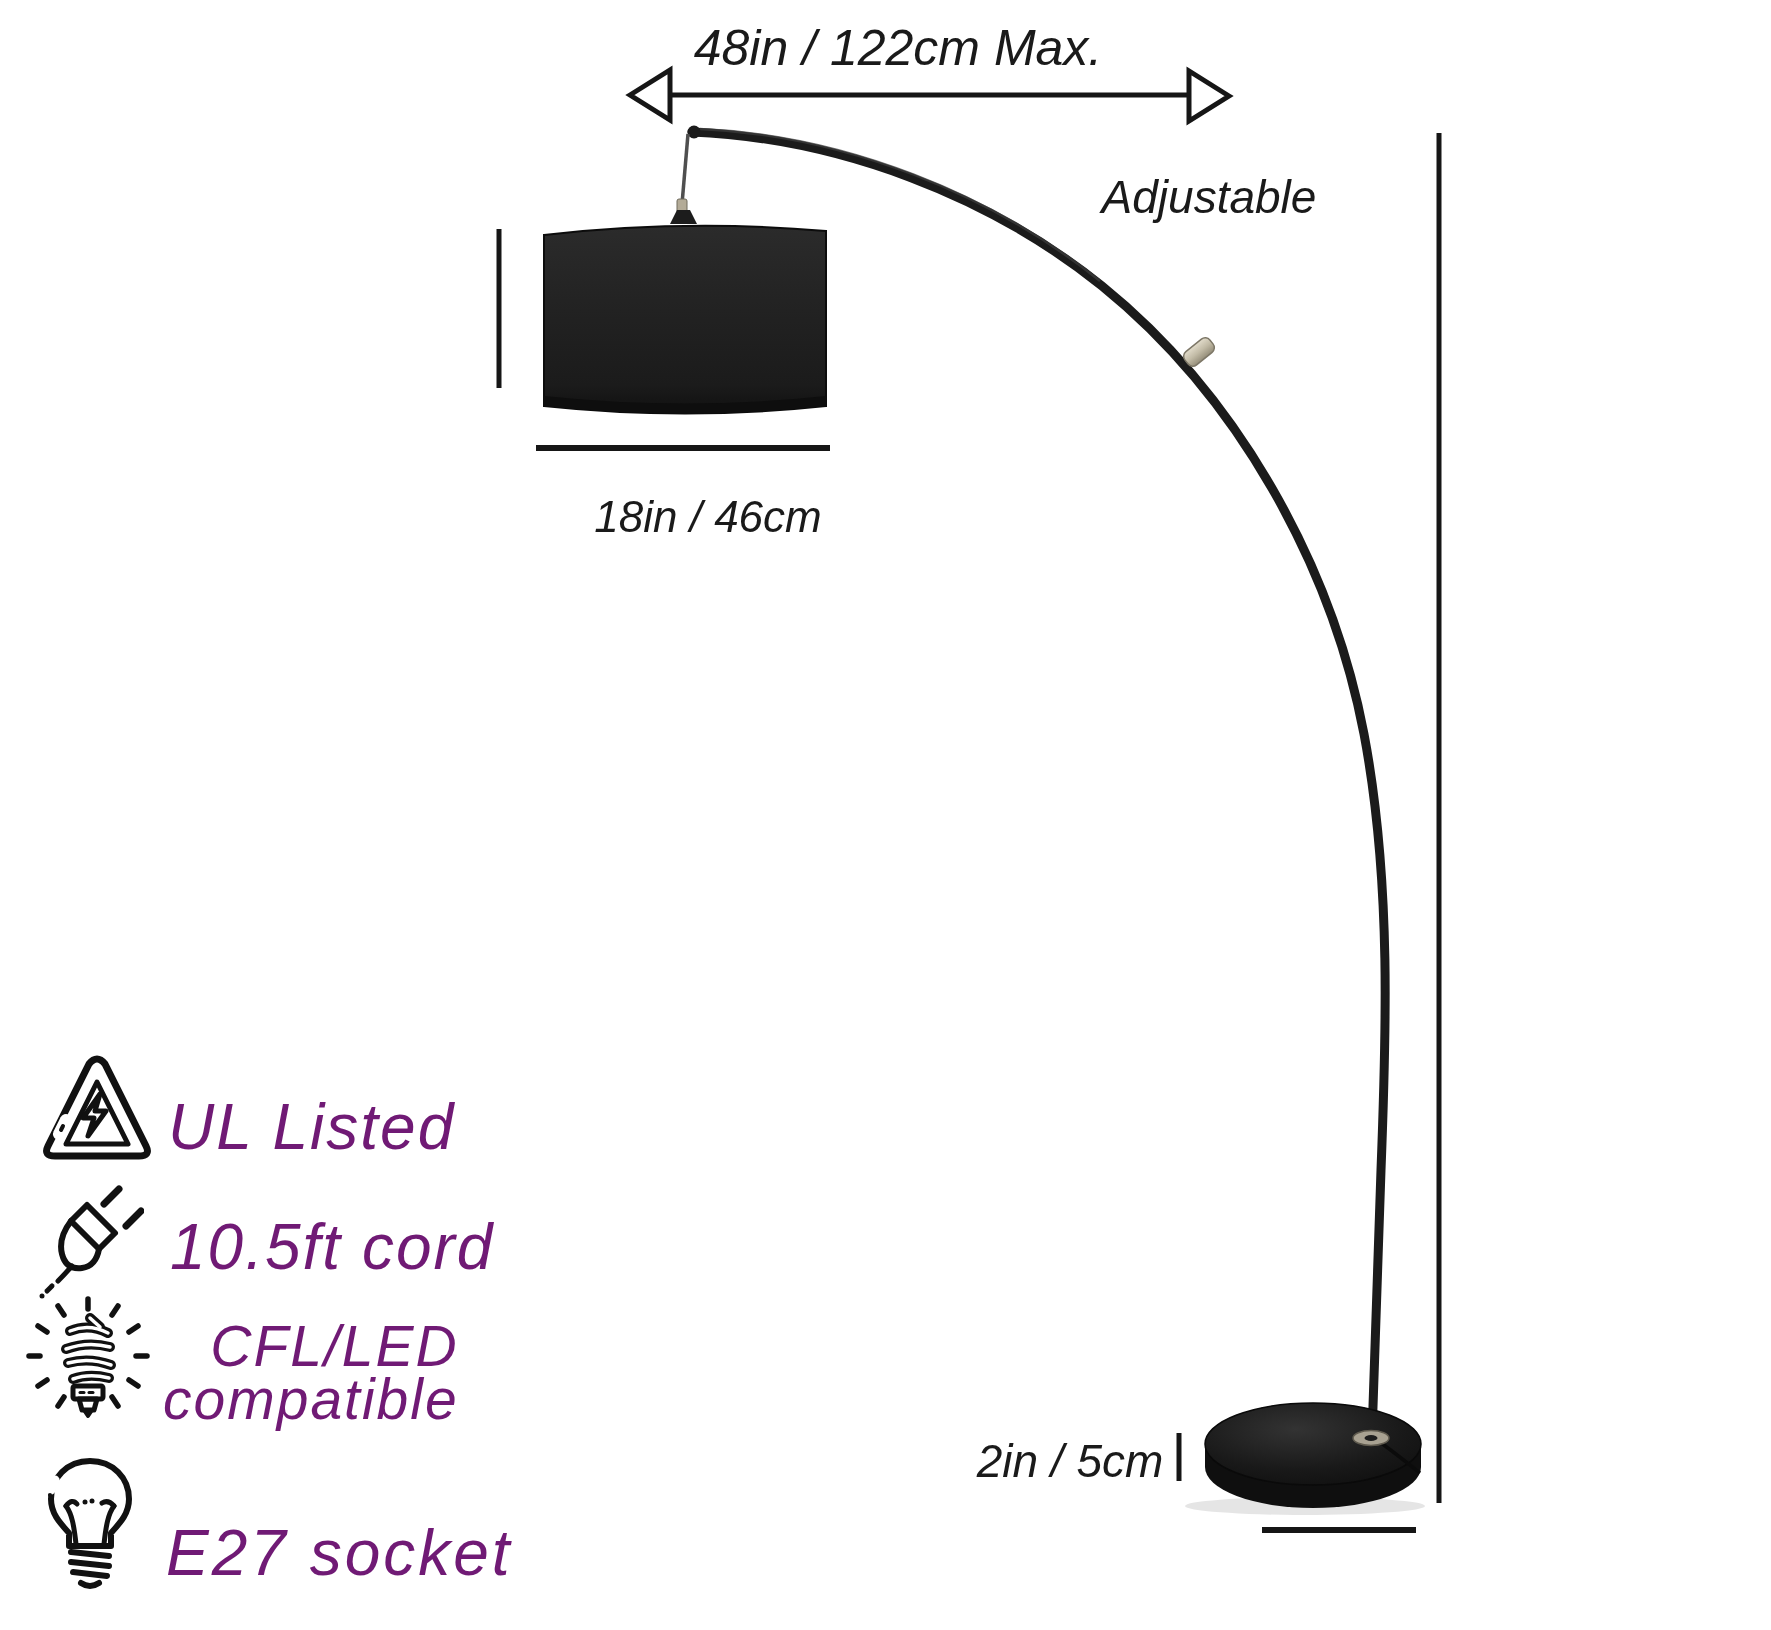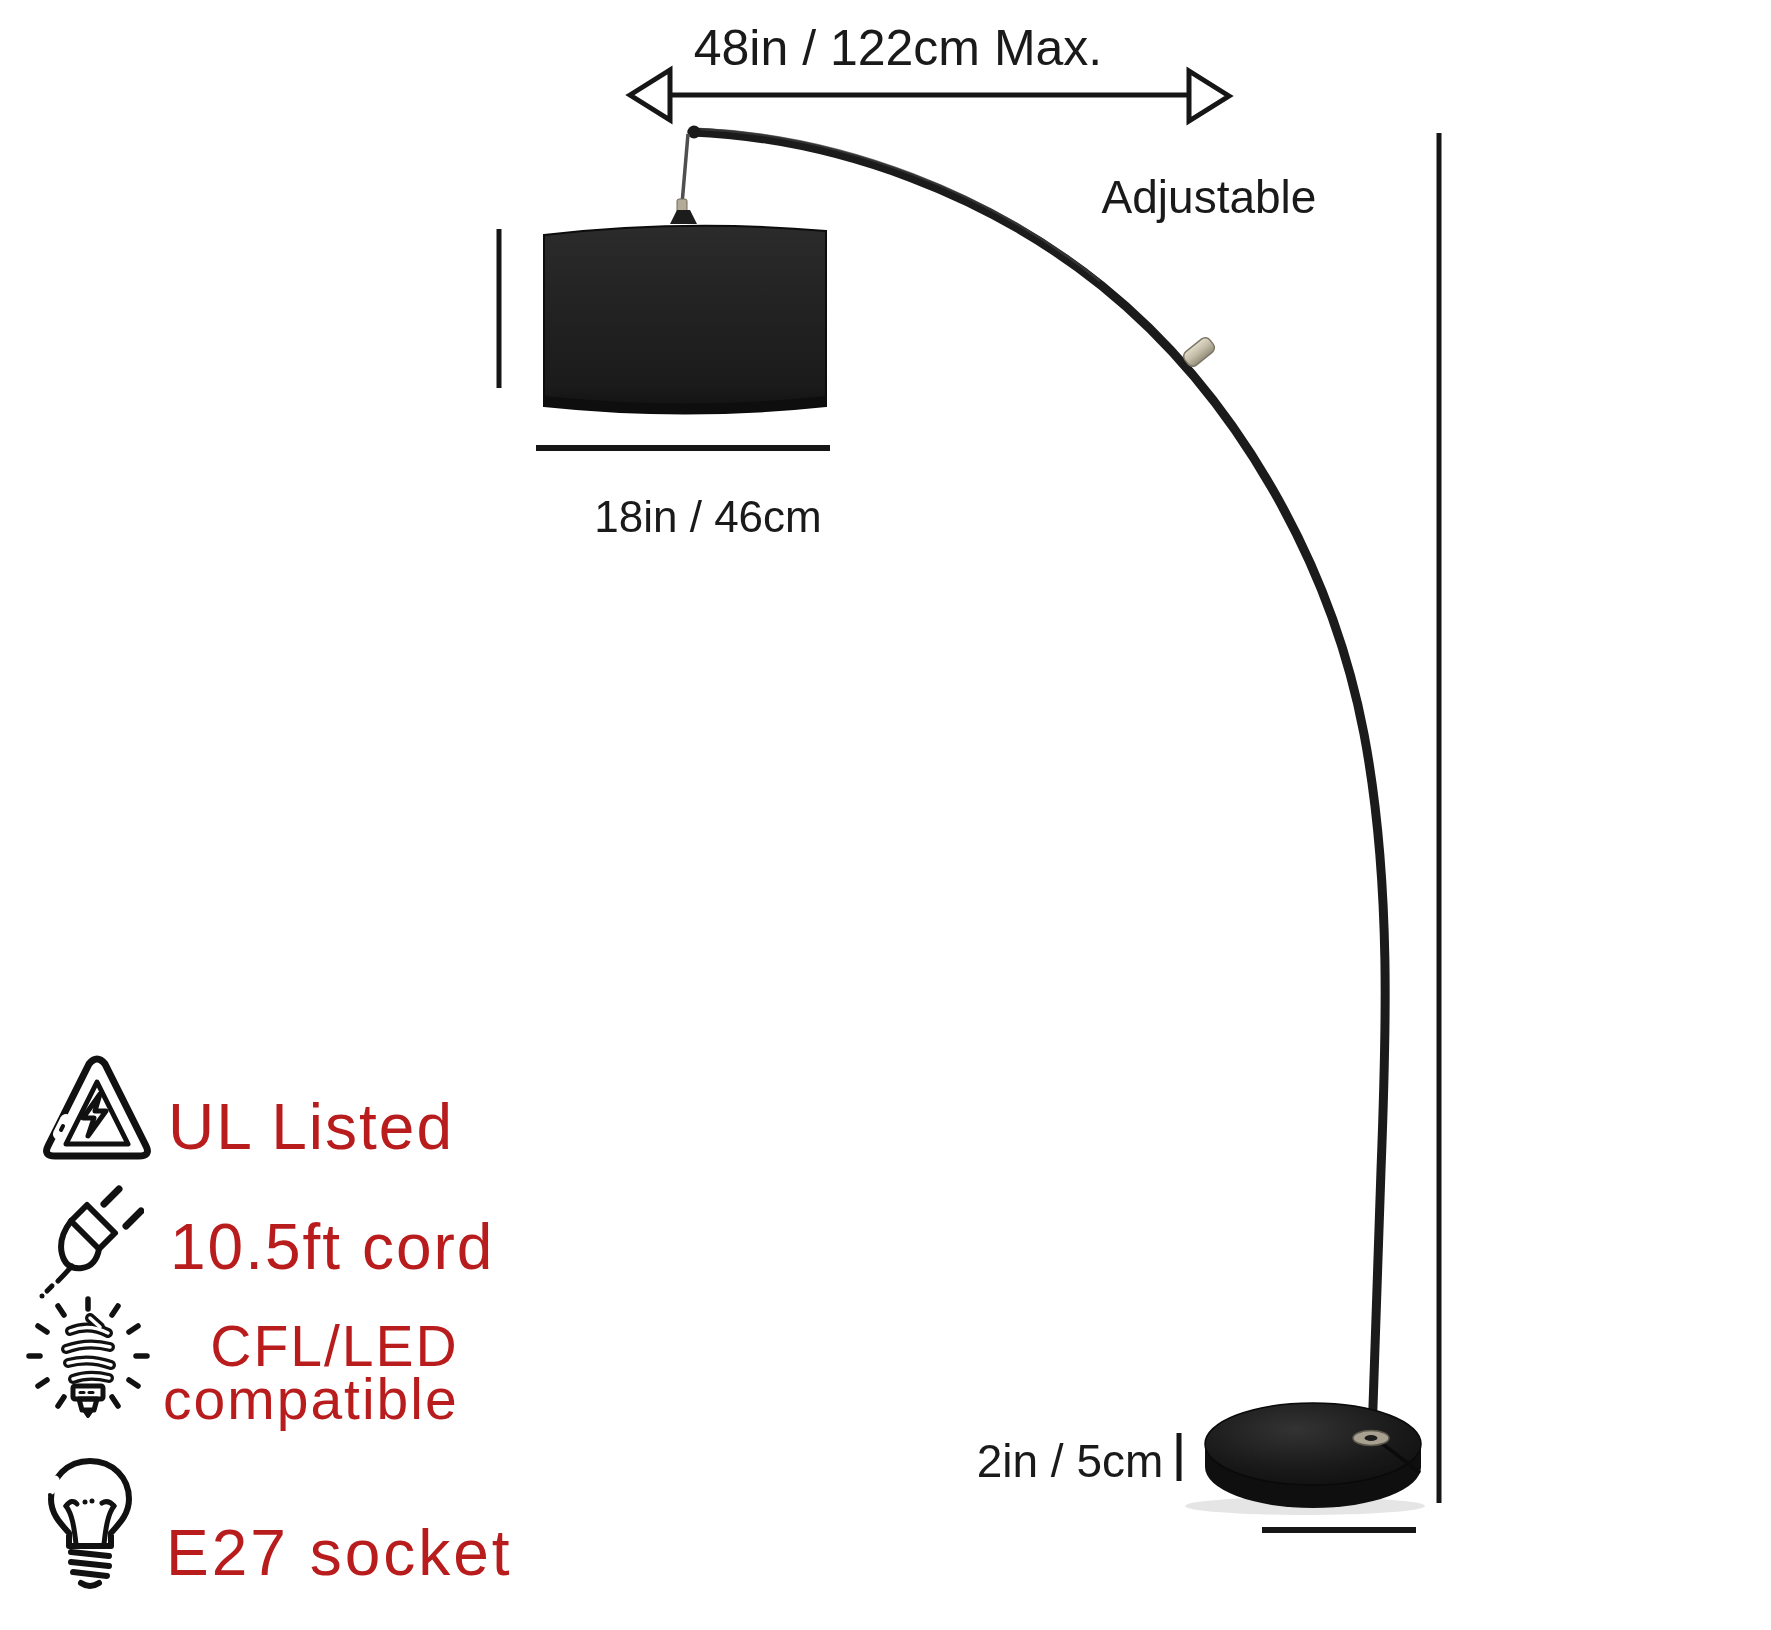--- a/index.html
+++ b/index.html
@@ -4,37 +4,38 @@
 <style>
   html, body { margin: 0; padding: 0; background: #ffffff; }
   .canvas {
     position: relative;
     width: 1771px;
     height: 1630px;
     background: #ffffff;
     font-family: "Liberation Sans", sans-serif;
     color: #1a1a1a;
     overflow: hidden;
+    font-style: italic;
   }
   .scene {
     position: absolute;
     left: 0; top: 0;
     width: 1771px; height: 1630px;
   }
   .dim {
     position: absolute;
     transform: translate(-50%, -50%);
     white-space: nowrap;
     color: #1a1a1a;
     line-height: 1.1;
   }
   .feat {
     position: absolute;
     white-space: nowrap;
-    color: #b91c1c;
+    color: #701a75;
     letter-spacing: 2px;
     line-height: 1.05;
   }
   .feat-icon { position: absolute; }
   .feat-icon svg { display: block; }
 </style>
 </head>
 <body>
 
 <div class="canvas">

